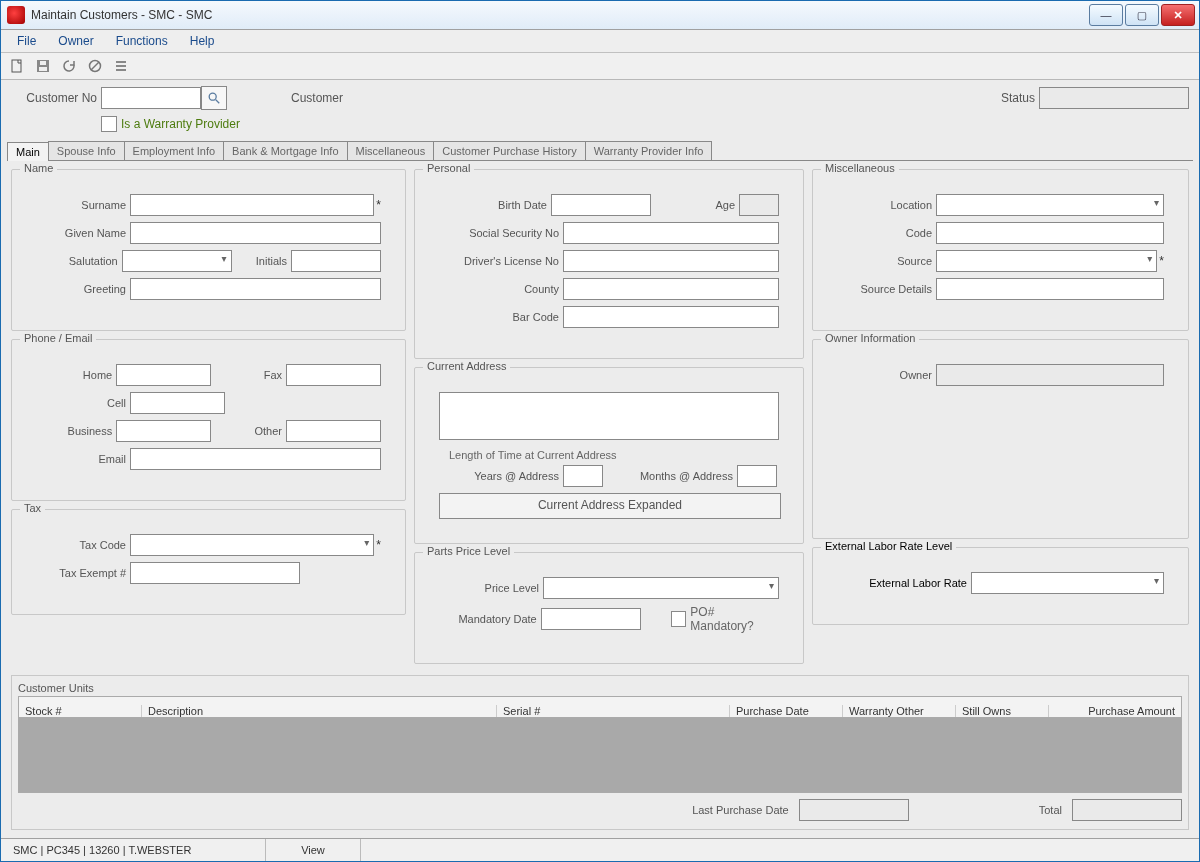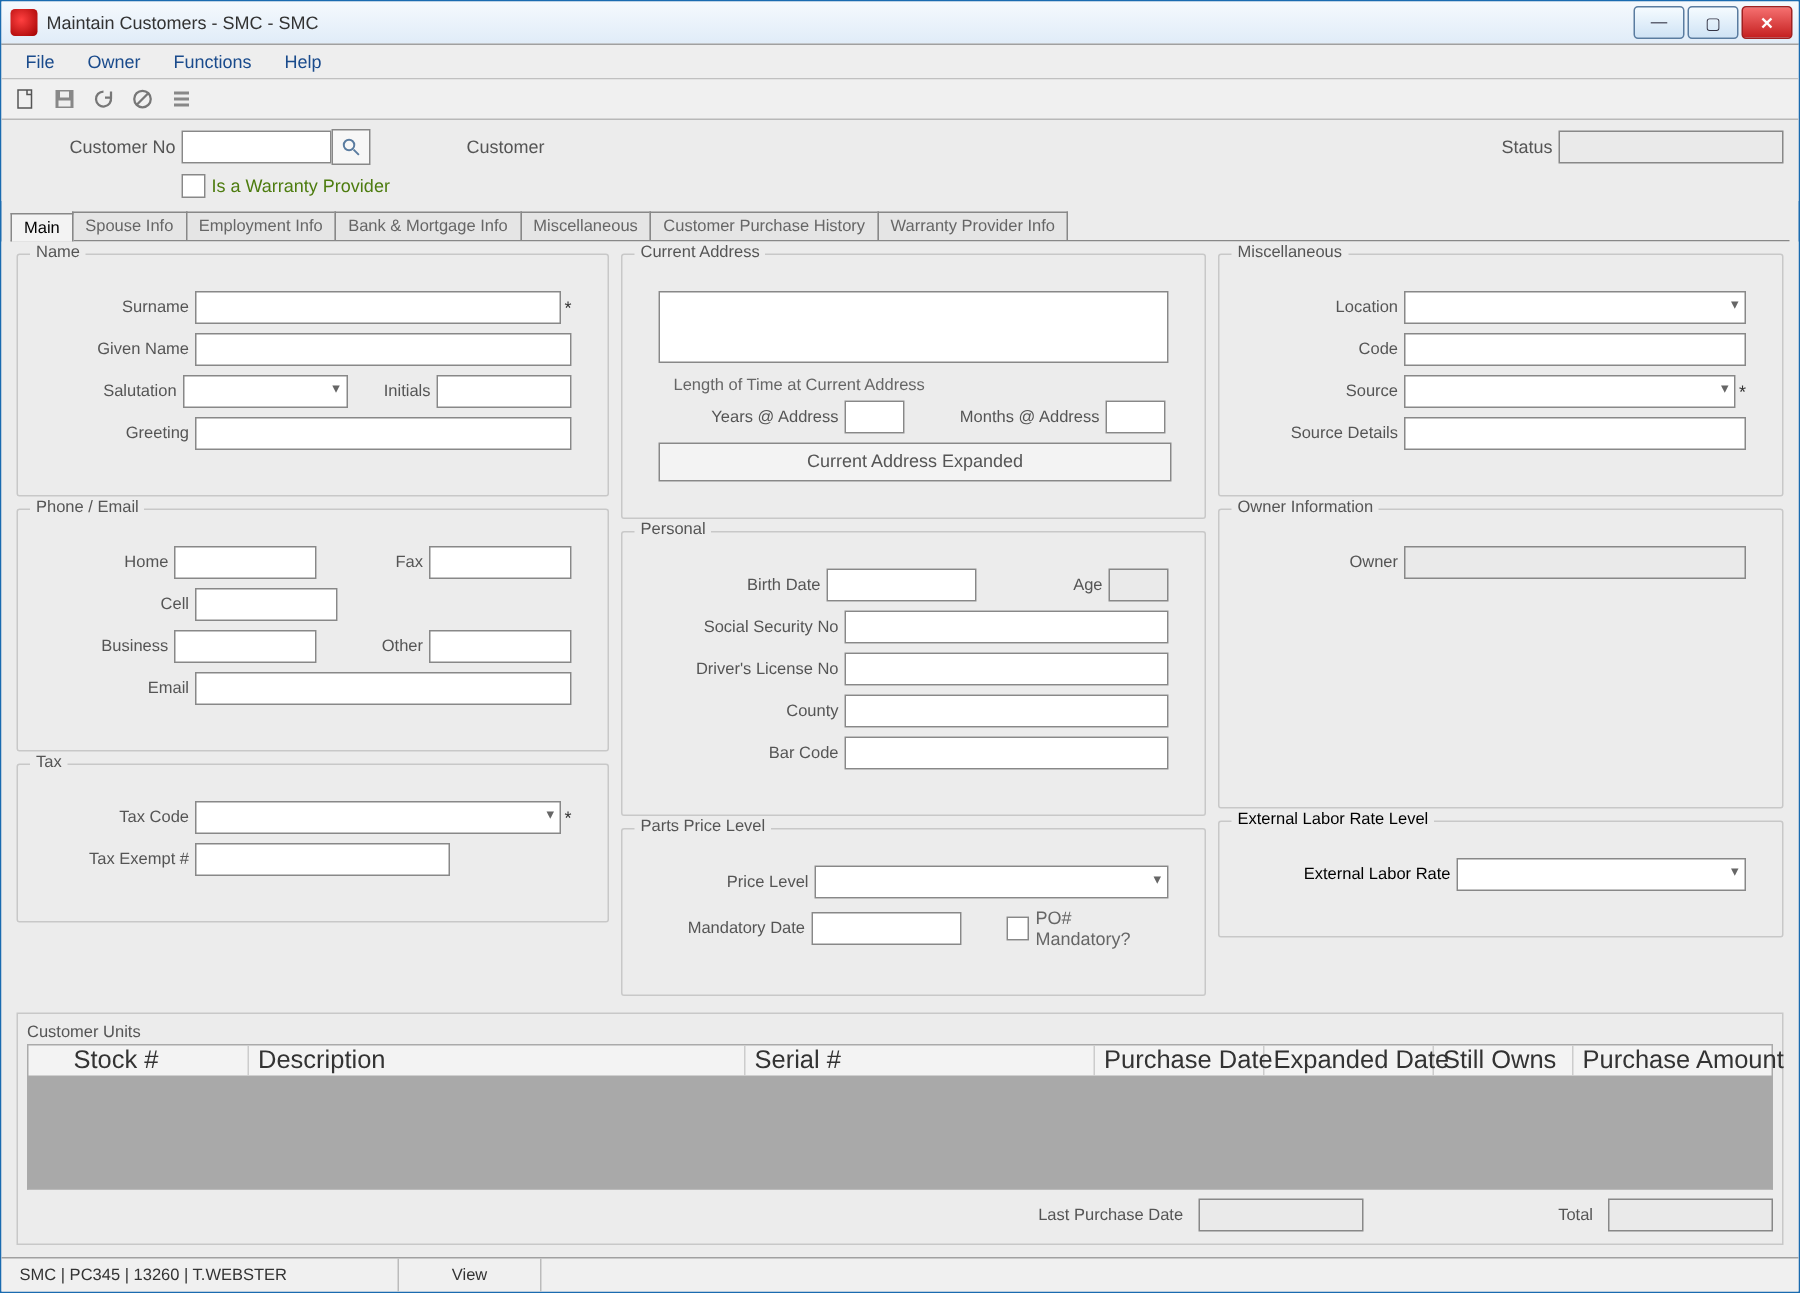--- a/index.html
+++ b/index.html
@@ -12,21 +12,21 @@
 .winbtn{width:32px;height:20px;border:1px solid #5a7ca0;border-radius:3px;background:linear-gradient(#f5fbff,#cfe3f5);display:flex;align-items:center;justify-content:center;font-size:11px;color:#334;cursor:default;}
 .winbtn.close{background:linear-gradient(#f57070,#c52020);border-color:#a02020;color:#fff;font-weight:bold;}
 
 .menubar{height:22px;background:#eeeeee;border-bottom:1px solid #c0c0c0;display:flex;align-items:center;padding:0 6px;gap:2px;}
 .menu-item{padding:2px 10px;color:#1a4b8c;cursor:default;}
 
 .toolbar{height:26px;background:#f0f0f0;border-bottom:1px solid #b8b8b8;display:flex;align-items:center;padding:0 6px;gap:6px;}
 .tbtn{width:20px;height:20px;display:flex;align-items:center;justify-content:center;cursor:default;color:#555;}
 .tbtn svg{width:16px;height:16px;}
 
-.top-area{padding:6px 10px 2px 36px;background:#ececec;}
+.top-area{padding:6px 10px 2px 16px;background:#ececec;}
 .row{display:flex;align-items:center;}
 .label{color:#555;text-align:right;padding-right:4px;}
 input[type=text],textarea,select,.sel,.txt{background:#fff;border:1px solid #888;font:inherit;padding:2px 4px;box-sizing:border-box;height:22px;}
 textarea{height:auto;resize:none;}
 .sel{position:relative;}
 .sel::after{content:"▾";position:absolute;right:4px;top:2px;color:#666;font-size:10px;}
 .search-btn{width:24px;height:22px;border:1px solid #888;background:#f7f7f7;display:flex;align-items:center;justify-content:center;cursor:default;}
 .chk{width:14px;height:14px;border:1px solid #888;background:#fff;display:inline-block;vertical-align:middle;margin-right:4px;}
 
 .tabstrip{display:flex;align-items:flex-end;height:22px;border-bottom:1px solid #888;margin:4px 6px 0 6px;}
@@ -37,21 +37,21 @@
 .col{display:flex;flex-direction:column;gap:8px;}
 .group{border:1px solid #c8c8c8;border-radius:2px;background:#ececec;padding:24px;position:relative;}
 .group .legend{position:absolute;top:-8px;left:8px;background:#ececec;padding:0 4px;color:#555;font-size:11px;}
 .frow{display:flex;align-items:center;margin-bottom:6px;}
 .frow .label{width:90px;font-size:11px;}
 .star{color:#333;margin-left:2px;}
 .btn-wide{height:24px;border:1px solid #888;background:#f3f3f3;width:100%;text-align:center;line-height:22px;color:#555;cursor:default;}
 
 .units-wrap{grid-column:1/4;border:1px solid #c8c8c8;padding:6px;display:flex;flex-direction:column;}
 .units-wrap .legend2{color:#555;font-size:11px;margin-bottom:2px;}
-.gridhdr{display:flex;background:#f3f3f3;border:1px solid #aaa;height:20px;align-items:flex-start;font-size:17px;color:#333;padding-left:24px;}
+.gridhdr{display:flex;background:#f3f3f3;border:1px solid #aaa;height:20px;align-items:flex-end;font-size:11px;color:#333;}
 .gridhdr div{padding:0 6px;border-right:1px solid #ccc;white-space:nowrap;}
 .gridbody{height:74px;background:#a9a9a9;border:1px solid #aaa;border-top:none;}
 .gridfoot{display:flex;justify-content:flex-end;align-items:center;gap:10px;margin-top:6px;font-size:11px;color:#555;}
 .gridfoot input{width:110px;background:#eaeaea;}
 
 .statusbar{height:22px;border-top:1px solid #a0a0a0;background:#f0f0f0;display:flex;align-items:center;font-size:11px;color:#333;}
 .statusbar .cell{padding:0 12px;border-right:1px solid #bbb;height:100%;display:flex;align-items:center;}
 </style>
 </head>
 <body>
@@ -200,59 +200,59 @@
           </div>
         <div class="frow">
             <span class="label">Tax Exempt #</span>
             <input type="text" style="width: 170px;" value="">
           </div>
       </div>
     </div>
 
     <div class="col">
       <div class="group">
+        <div class="legend">Personal</div>
+        <div class="frow">
+            <span class="label" style="width:120px">Birth Date</span>
+            <input type="text" style="width: 100px;" value="">
+            <span class="label" style="width:60px;margin-left:30px">Age</span>
+            <input type="text" style="width: 40px; background: rgb(234, 234, 234);" readonly="" value="">
+          </div>
+        <div class="frow">
+            <span class="label" style="width:120px">Social Security No</span>
+            <input type="text" style="flex: 1 1 0%;" value="">
+          </div>
+        <div class="frow">
+            <span class="label" style="width:120px">Driver's License No</span>
+            <input type="text" style="flex: 1 1 0%;" value="">
+          </div>
+        <div class="frow">
+            <span class="label" style="width:120px">County</span>
+            <input type="text" style="flex: 1 1 0%;" value="">
+          </div>
+        <div class="frow">
+            <span class="label" style="width:120px">Bar Code</span>
+            <input type="text" style="flex: 1 1 0%;" value="">
+          </div>
+      </div>
+
+      <div class="group">
         <div class="legend">Current Address</div>
         <textarea rows="3" style="width: 100%;"></textarea>
         <div style="color:#666;font-size:11px;margin:6px 0 4px 10px">Length of Time at Current Address</div>
         <div class="frow" style="margin-left:10px">
           <span class="label" style="width:110px">Years @ Address</span>
             <input type="text" style="width: 40px;" value="">
           <span class="label" style="width:120px;margin-left:10px">Months @ Address</span>
             <input type="text" style="width: 40px;" value="">
         </div>
         <div class="btn-wide" style="margin-top:6px">Current Address Expanded</div>
       </div>
 
       <div class="group">
-        <div class="legend">Personal</div>
-        <div class="frow">
-            <span class="label" style="width:120px">Birth Date</span>
-            <input type="text" style="width: 100px;" value="">
-            <span class="label" style="width:60px;margin-left:30px">Age</span>
-            <input type="text" style="width: 40px; background: rgb(234, 234, 234);" readonly="" value="">
-          </div>
-        <div class="frow">
-            <span class="label" style="width:120px">Social Security No</span>
-            <input type="text" style="flex: 1 1 0%;" value="">
-          </div>
-        <div class="frow">
-            <span class="label" style="width:120px">Driver's License No</span>
-            <input type="text" style="flex: 1 1 0%;" value="">
-          </div>
-        <div class="frow">
-            <span class="label" style="width:120px">County</span>
-            <input type="text" style="flex: 1 1 0%;" value="">
-          </div>
-        <div class="frow">
-            <span class="label" style="width:120px">Bar Code</span>
-            <input type="text" style="flex: 1 1 0%;" value="">
-          </div>
-      </div>
-
-      <div class="group">
         <div class="legend">Parts Price Level</div>
         <div class="frow">
             <span class="label" style="width:100px">Price Level</span>
             <div class="sel txt" style="flex:1"></div>
           </div>
         <div class="frow">
             <span class="label" style="width:100px">Mandatory Date</span>
             <input type="text" style="width: 100px;" value="">
           <span class="chk" style="margin-left:30px"></span>
             <span style="color:#666">PO# Mandatory?</span>
@@ -299,21 +299,21 @@
       </div>
     </div>
 
     <div class="units-wrap">
       <div class="legend2">Customer Units</div>
       <div class="gridhdr">
         <div style="width:110px">Stock #</div>
         <div style="flex:1">Description</div>
         <div style="width:220px">Serial #</div>
         <div style="width:100px">Purchase Date</div>
-        <div style="width:100px">Expanded Date</div>
+        <div style="width:100px">Warranty Other</div>
         <div style="width:80px">Still Owns</div>
         <div style="width:120px;text-align:right;border-right:none">Purchase Amount</div>
       </div>
       <div class="gridbody"></div>
       <div class="gridfoot">
         <span>Last Purchase Date</span>
         <input type="text" readonly="" value="" style="">
         <span style="margin-left:120px">Total</span>
         <input type="text" readonly="" value="" style="">
       </div>

